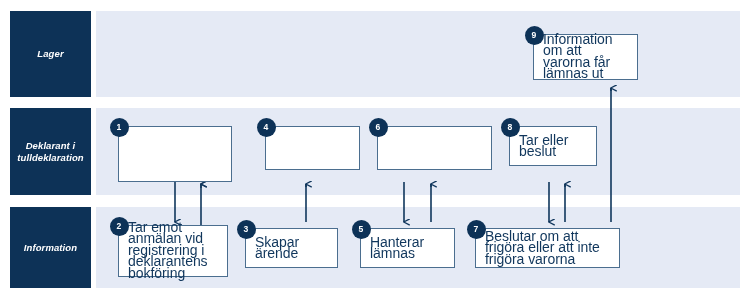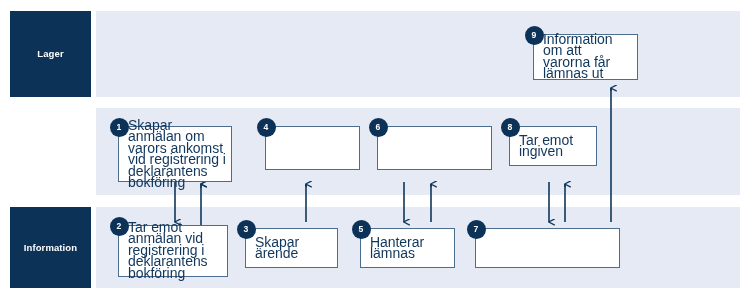--- a/index.html
+++ b/index.html
@@ -18,20 +18,21 @@
     width: 750px;
     height: 300px;
     background: #ffffff;
   }
 
   
   .lane {
     position: absolute;
     left: 10px;
     width: 730px;
+    font-style: italic;
   }
   .lane-label {
     position: absolute;
     left: 0;
     top: 0;
     width: 81px;
     height: 100%;
     background: #0d3257;
     color: #ffffff;
     font-size: 9.5px;
@@ -101,20 +102,21 @@
 <body>
 
 <div id="diagram">
 
   <div class="lane" style="top:11px;height:86px;">
     <div class="lane-label">Lager</div>
     <div class="lane-body"></div>
   </div>
 
   <div class="lane" style="top:108px;height:87px;">
+    <div class="lane-label">Deklarant i tulldeklaration</div>
     <div class="lane-body"></div>
   </div>
 
   <div class="lane" style="top:207px;height:81px;">
     <div class="lane-label">Information</div>
     <div class="lane-body"></div>
   </div>
 
   <svg class="conn" style="left:0;top:0;" width="750" height="300">
     <defs>
@@ -145,48 +147,48 @@
     <path d="M611,88 L611,91" stroke="#10365c" stroke-width="1.6" fill="none" marker-start="url(#ah)"></path>
   </svg>
 
   <div class="node" style="left:533px;top:34px;width:105px;height:46px;">
     <div class="badge">9</div>
     <div class="node-text">Information om att varorna får lämnas ut</div>
   </div>
 
   <div class="node" style="left:118px;top:126px;width:114px;height:56px;">
     <div class="badge">1</div>
-    <div class="node-text">Skapar anmälan om varors ankomst vid registrering i deklarantens bokföring</div>
   </div>
 
   <div class="node" style="left:265px;top:126px;width:95px;height:44px;">
     <div class="badge">4</div>
   </div>
 
   <div class="node" style="left:377px;top:126px;width:115px;height:44px;">
     <div class="badge">6</div>
   </div>
 
   <div class="node" style="left:509px;top:126px;width:88px;height:40px;">
     <div class="badge">8</div>
-    <div class="node-text">Tar emot ingiven</div>
+    <div class="node-text">Tar eller beslut</div>
   </div>
 
   <div class="node" style="left:118px;top:225px;width:110px;height:52px;">
     <div class="badge">2</div>
     <div class="node-text">Tar emot anmälan vid registrering i deklarantens bokföring</div>
   </div>
 
   <div class="node" style="left:245px;top:228px;width:93px;height:40px;">
     <div class="badge">3</div>
     <div class="node-text">Skapar ärende</div>
   </div>
 
   <div class="node" style="left:360px;top:228px;width:95px;height:40px;">
     <div class="badge">5</div>
     <div class="node-text">Hanterar lämnas</div>
   </div>
 
   <div class="node" style="left:475px;top:228px;width:145px;height:40px;">
     <div class="badge">7</div>
+    <div class="node-text">Beslutar om att frigöra eller att inte frigöra varorna</div>
   </div>
 
 </div>
 
 </body></html>

